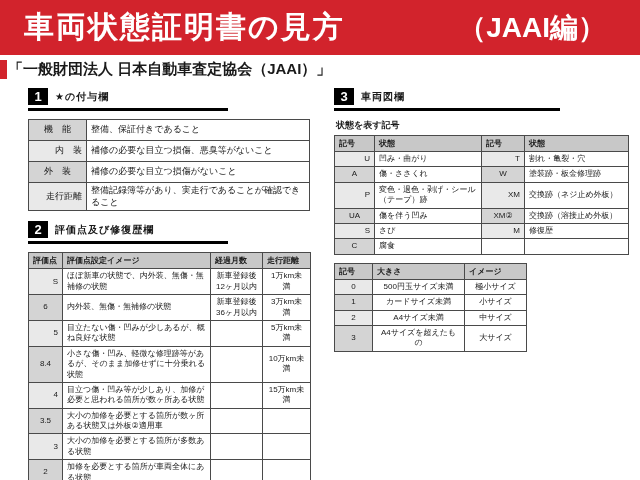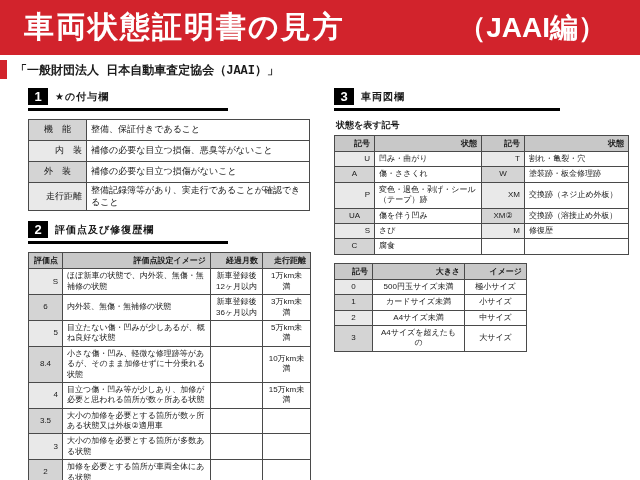--- a/index.html
+++ b/index.html
@@ -17,21 +17,21 @@
     padding:0 34px 0 24px;
   }
   .banner .t1 { font-size:30px; font-weight:800; letter-spacing:2px; }
   .banner .t2 { font-size:28px; font-weight:800; }
 
   
   .subtitle-row { position:relative; margin-top:5px; height:20px; }
   .subtitle-row .red-strip {
     position:absolute; left:0; top:0; width:7px; height:19px; background:#d2232c;
   }
-  .subtitle-row .sub { margin-left:15px; font-size:12px; font-weight:700;font-family:Liberation Mono, monospace; }
+  .subtitle-row .sub { margin-left:8px; font-size:15px; font-weight:700; }
 
   
   .content { display:flex; gap:20px; padding:2px 14px 0 28px; }
   .col-left  { width:286px; flex:none; }
   .col-right { flex:1; }
 
   .sec-head {
     display:flex; align-items:center; gap:7px;
     border-bottom:3px solid #000; padding-bottom:3px;
     margin:6px 0 8px 0;
@@ -42,21 +42,21 @@
     background:#000; color:#fff; width:20px; height:17px;
     display:flex; align-items:center; justify-content:center;
     font-size:13px; font-weight:800;
   }
   .sec-title { font-size:10px; font-weight:800; letter-spacing:1px; }
 
   .tbl-caption { font-size:9px; font-weight:800; margin:2px 0 3px 2px; }
 
   table { border-collapse:collapse; table-layout:fixed; }
   th,td { border:1px solid #4a4a4a; padding:2px 4px; vertical-align:middle; }
-  th { background:#c8c8c8; font-weight:700; text-align:right; font-size:8px; }
+  th { background:#c8c8c8; font-weight:700; text-align:left; font-size:8px; }
   td { font-size:8px; line-height:1.3; text-align:left; }
   td.ctr { text-align:center; }
   td.lab-a { background:#e9e9e9; text-align:right; }
   td.lab-b { background:#d4d4d4; text-align:center; }
 
   
   #star-table { width:282px; margin-bottom:10px; }
   #star-table td { font-size:9px; height:21px; }
   #star-table .c0 { width:58px; }
 

